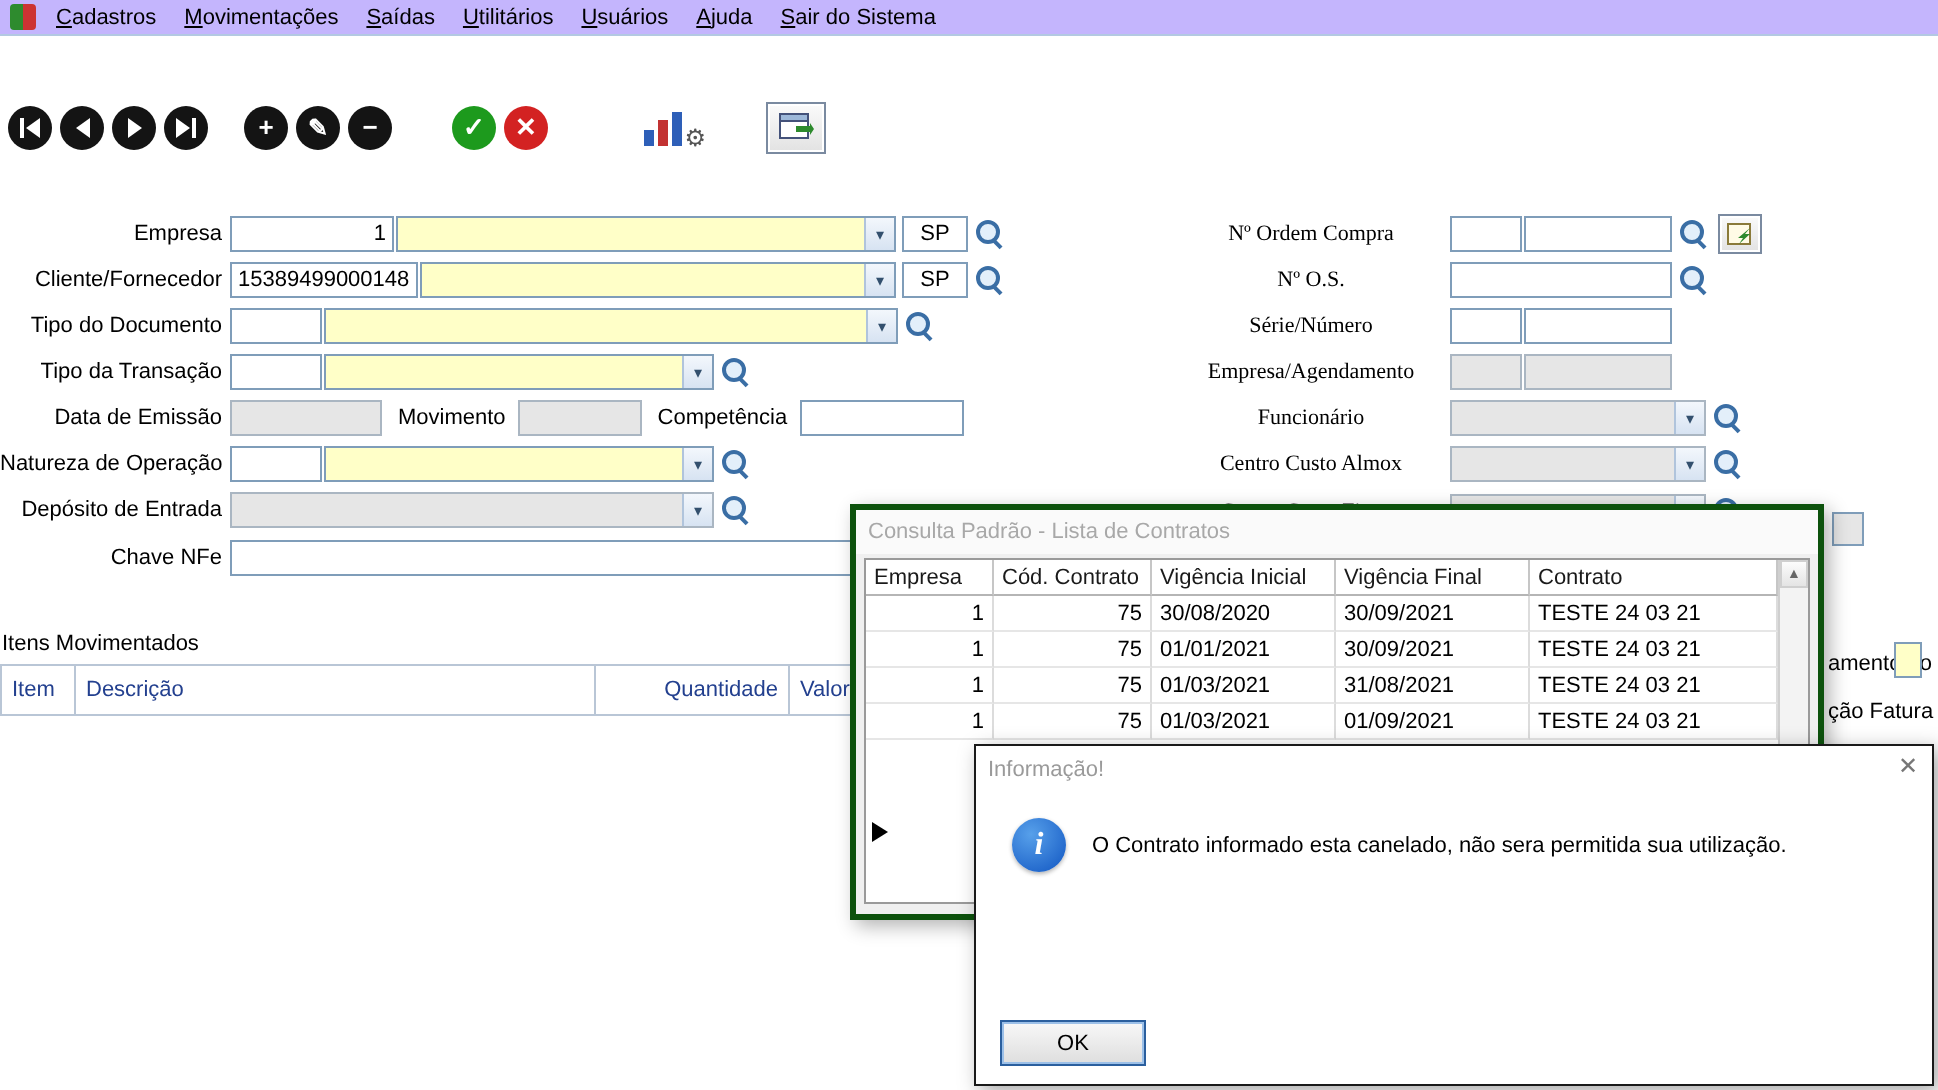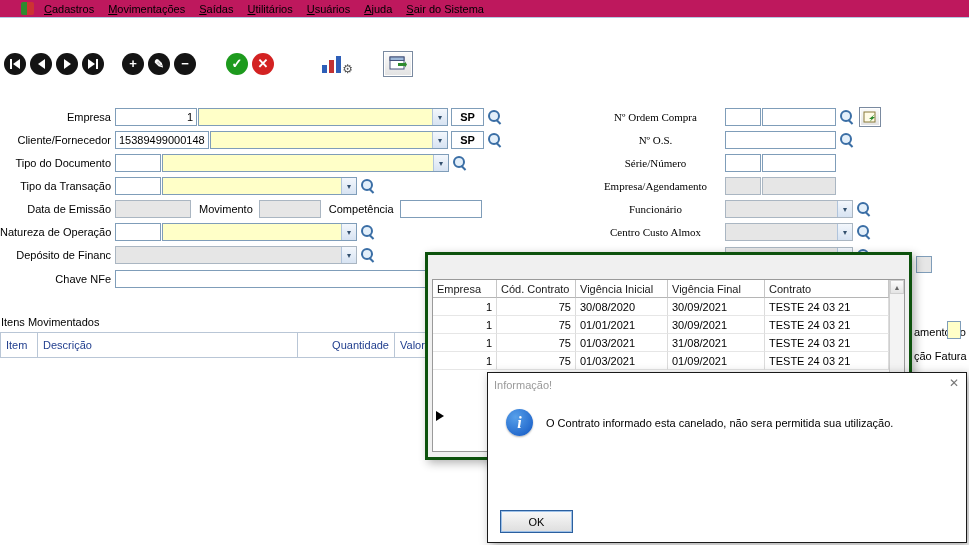--- a/index.html
+++ b/index.html
@@ -1,20 +1,20 @@
 <!DOCTYPE html>
 <html><head>
 <meta charset="utf-8">
 <style>
   * { box-sizing: border-box; margin: 0; padding: 0; }
   body { background:#fff; font-family:"Liberation Sans", sans-serif; }
   .root { position:relative; width:969px; height:545px; background:#fff; font-size:11px; color:#000; overflow:hidden; }
 
   
-  .menubar { position:absolute; top:0; left:0; right:0; height:18px; background:#be185d; border-bottom:1px solid #b3c9e2; display:flex; align-items:center; padding-left:18px; }
+  .menubar { position:absolute; top:0; left:0; right:0; height:18px; background:#c4b5fd; border-bottom:1px solid #b3c9e2; display:flex; align-items:center; padding-left:2px; }
   .app-icon { width:13px; height:13px; margin:0 3px; border-radius:2px; background:linear-gradient(90deg,#2e8b2e 50%,#cc3333 50%); display:inline-block; }
   .menu-item { padding:2px 7px; cursor:default; white-space:nowrap; }
   .menu-item::first-letter { text-decoration:underline; }
 
   
   .tabstrip { position:absolute; top:19px; left:0; right:0; height:24px; background:#eef3fa; border-bottom:1px solid #9ab1cc; display:flex; align-items:flex-end; padding-left:3px; }
   .wtab { border:1px solid #8ea8c4; border-bottom:none; border-radius:2px 2px 0 0; background:linear-gradient(#fdfefe,#e6edf6); padding:4px 10px 3px 10px; margin-right:2px; display:flex; align-items:center; gap:6px; }
   .wtab.active { background:#f8fbfe; color:#1b50b8; padding-bottom:4px; }
   .tab-close { width:13px; height:13px; border:1px solid #8ea8c4; background:#fff; color:#365f9e; font-size:9px; line-height:11px; text-align:center; }
 
@@ -45,21 +45,21 @@
   .yellow { background:#ffffc8; }
   .gray { background:#e6e6e6; border-color:#aab6c2; }
   .combo { position:relative; padding-right:17px; }
   .arrow { position:absolute; right:0; top:0; bottom:0; width:15px; background:linear-gradient(#f3f7fc,#d7e3f2); border-left:1px solid #b0c4dc; display:flex; align-items:center; justify-content:center; font-size:8px; color:#33506e; }
   .mag { position:relative; width:16px; height:16px; display:inline-block; margin-left:3px; flex:none; }
   .mag::before { content:""; position:absolute; left:1px; top:1px; width:8px; height:8px; border:2px solid #3a6ea5; border-radius:50%; background:rgba(215,232,248,.7); }
   .mag::after { content:""; position:absolute; left:10px; top:10px; width:6px; height:2px; background:#3a6ea5; transform:rotate(45deg); transform-origin:0 0; }
   .midlbl { padding:0 6px 0 8px; white-space:nowrap; }
   .gap1 { margin-left:1px; }
   .gap3 { margin-left:3px; }
-  .ctr { justify-content:center;font-weight:bold; }
+  .ctr { justify-content:center; }
   .rt { justify-content:flex-end; }
 
   
   .items-title { position:absolute; left:1px; top:316px; }
   .items-header { position:absolute; left:0; top:332px; height:18px; display:flex; }
   .ih-cell { border:1px solid #b9c6d6; border-left:none; background:#fff; color:#23408f; display:flex; align-items:center; padding:12px 5px; height:18px; }
   .ih-cell:first-child { border-left:1px solid #b9c6d6; }
 
   
   .clip-text { position:absolute; white-space:nowrap; }
@@ -203,21 +203,21 @@
     <span class="lbl">Natureza de Operação</span>
     <span class="fld" style="width:46px"></span>
     <span class="fld yellow combo gap1" style="width:195px">
       <span></span>
       <span class="arrow">▾</span>
     </span>
     <span class="mag"></span>
   </div>
 
   <div class="lrow" style="top:245px;left:0">
-    <span class="lbl">Depósito de Financ</span>
+    <span class="lbl">Depósito de Entrada</span>
     <span class="fld gray combo" style="width:242px">
       <span></span>
       <span class="arrow">▾</span>
     </span>
     <span class="mag"></span>
   </div>
 
   <div class="lrow" style="top:269px;left:0">
     <span class="lbl">Chave NFe</span>
     <span class="fld" style="width:360px"></span>
@@ -288,20 +288,21 @@
     <span class="ih-cell" style="width:97px;justify-content:flex-end">Quantidade</span>
     <span class="ih-cell" style="width:130px">Valor Unitário</span>
   </div>
 
   <span class="clip-box gray" style="left:916px;top:256px;width:16px;height:17px;background:#e6e6e6"></span>
   <span class="clip-text" style="left:914px;top:326px">amento do</span>
   <span class="clip-box yellow" style="left:947px;top:321px;width:14px;height:18px;background:#ffffc8"></span>
   <span class="clip-text" style="left:914px;top:350px">ção Fatura</span>
 
   <div class="popup">
+    <div class="popup-title">Consulta Padrão - Lista de Contratos</div>
     <div class="grid">
       <div class="grid-rows">
         <div class="g-row g-head">
           <span class="g-cell c0">Empresa</span>
           <span class="g-cell c1">Cód. Contrato</span>
           <span class="g-cell c2">Vigência Inicial</span>
           <span class="g-cell c3">Vigência Final</span>
           <span class="g-cell c4">Contrato</span>
         </div>
         <div class="g-row">

